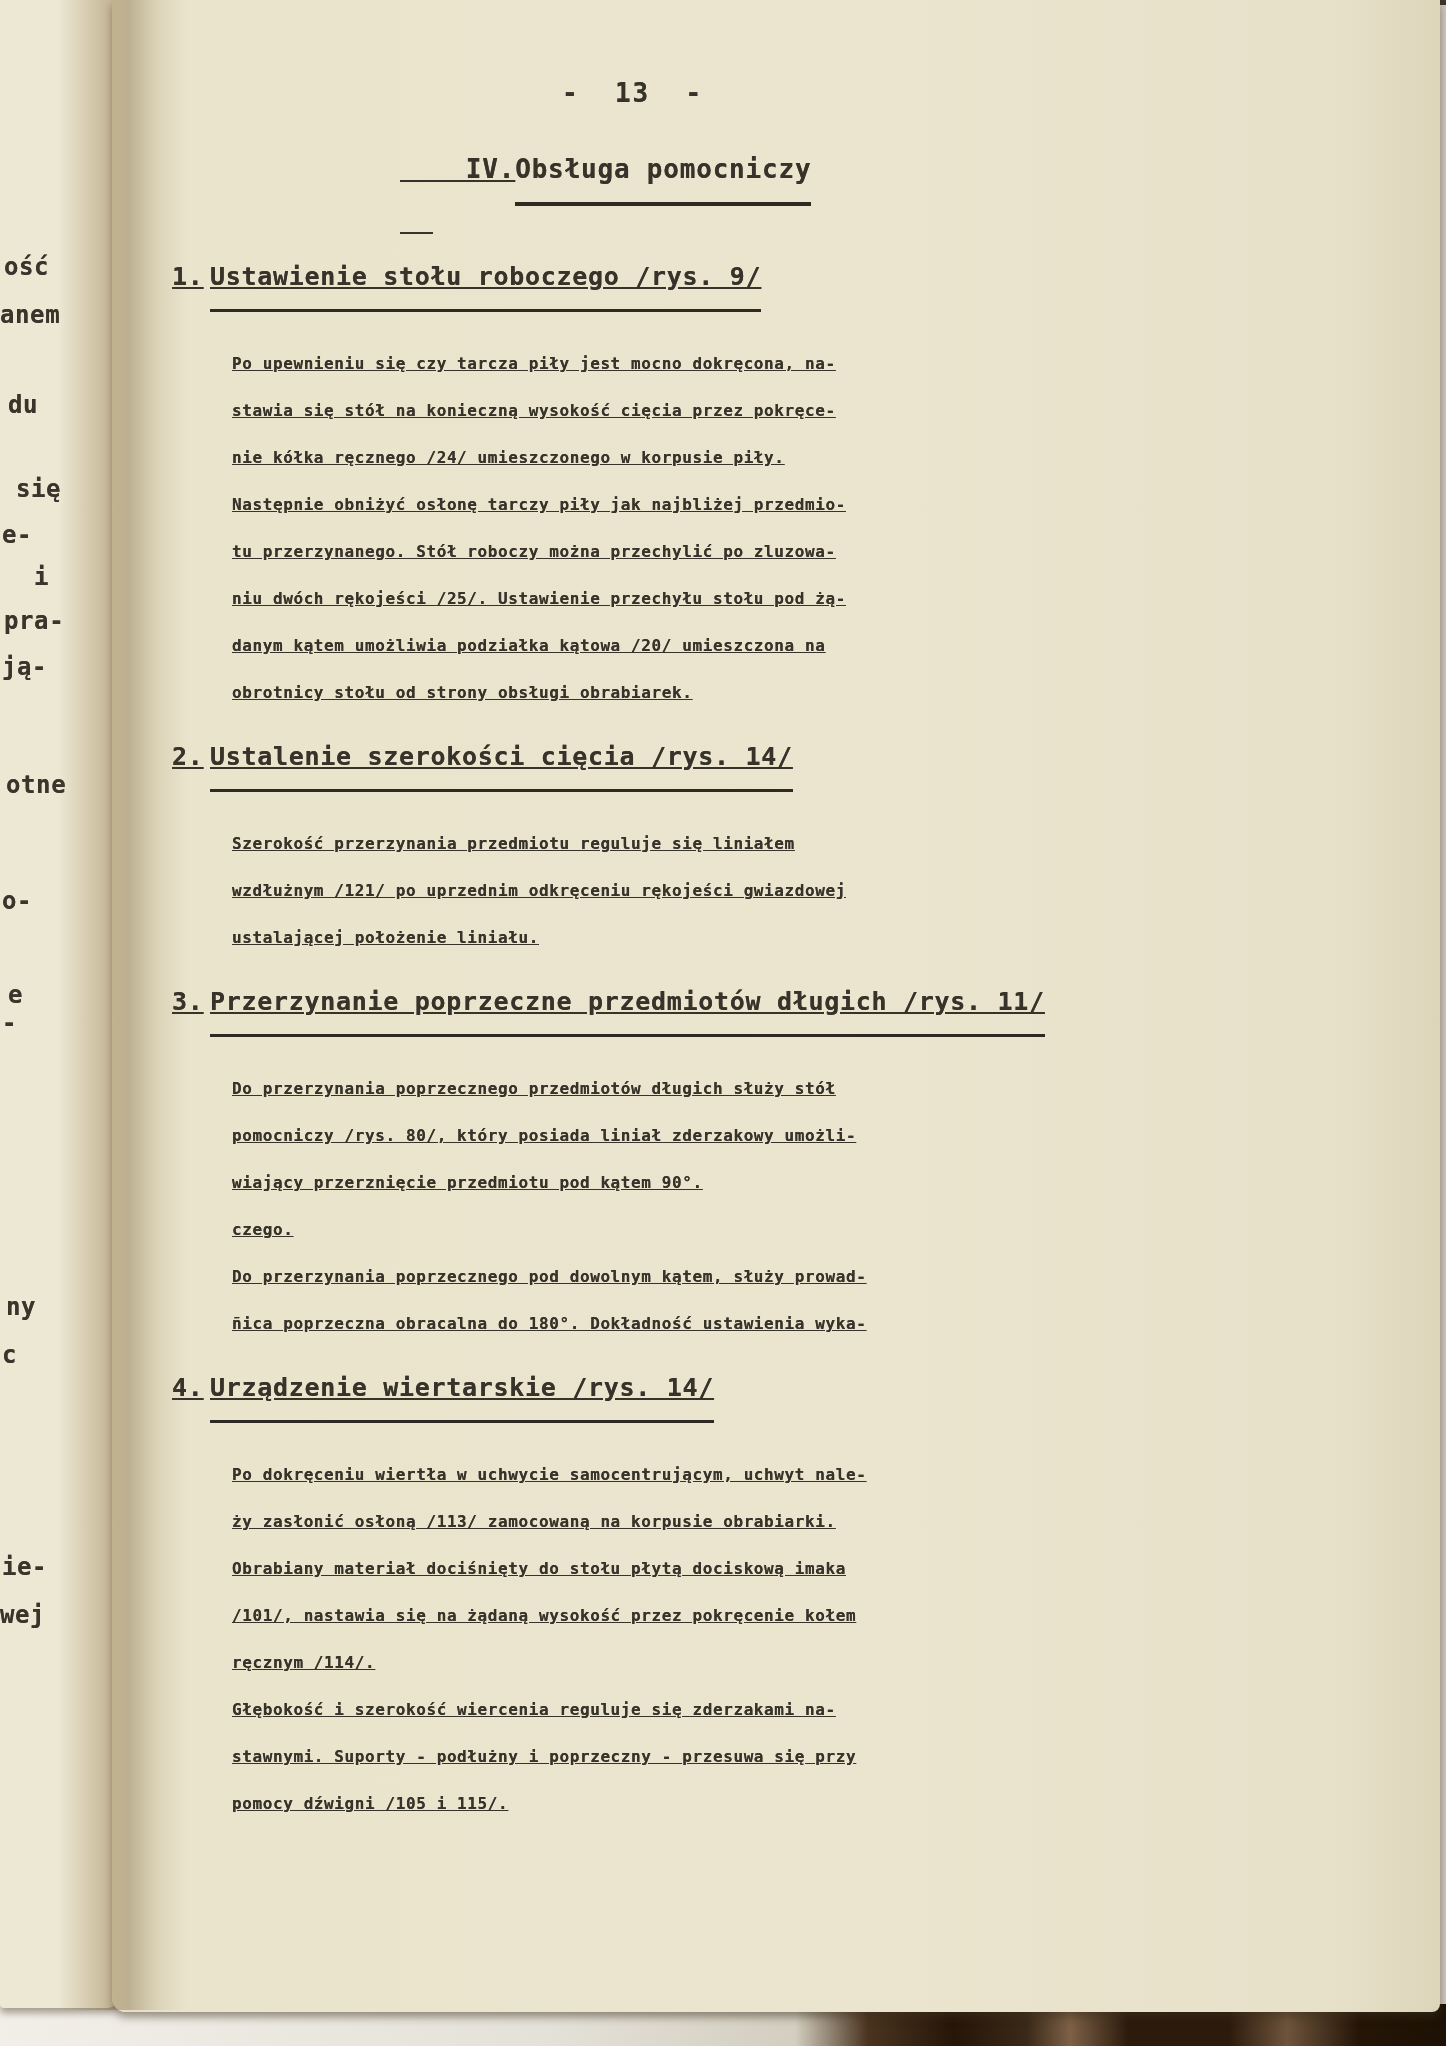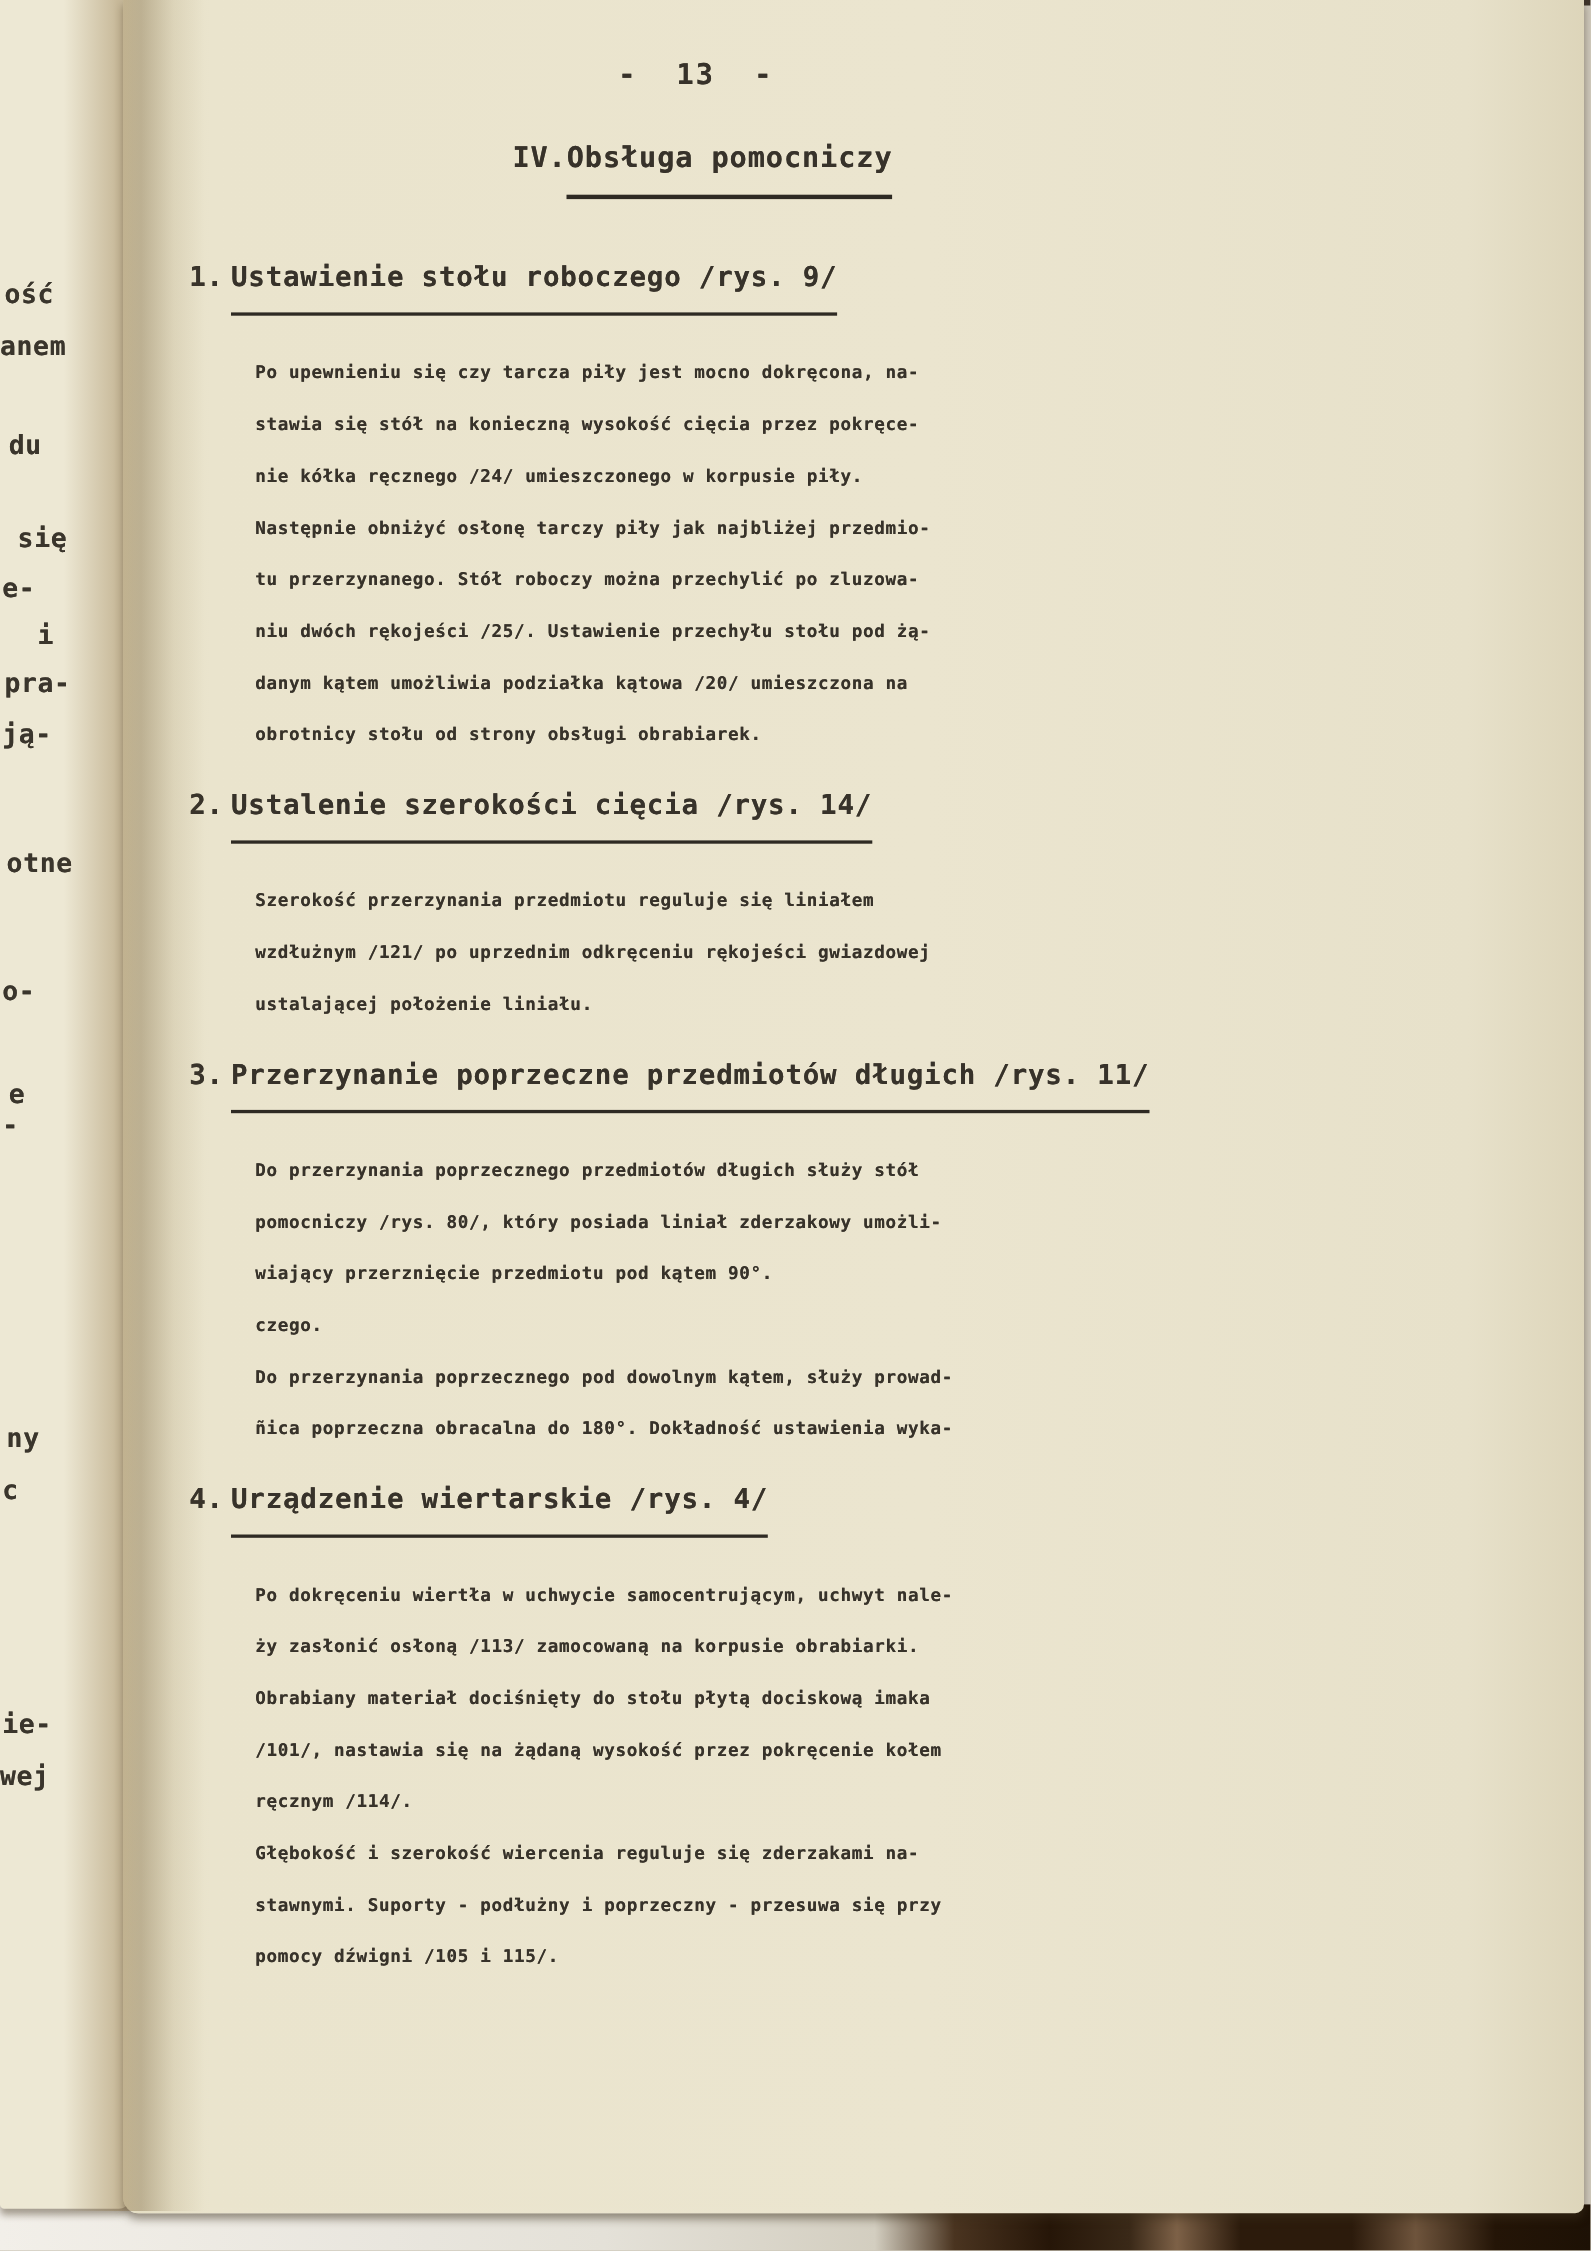--- a/index.html
+++ b/index.html
@@ -53,21 +53,22 @@
       rgba(120,95,50,0) 100%);
     pointer-events:none;
   }
   
   .page{
     position:absolute;top:0;left:112px;width:1328px;height:2012px;
     background:linear-gradient(90deg,#e4ddc2 0%,#eae4cd 6%,#ebe5cf 55%,#e7e1ca 92%,#ddd5ba 100%);
     border-radius:0 0 8px 14px;
     box-shadow:0 5px 8px rgba(60,48,28,.5);
     box-sizing:border-box;
-    padding-top:51px;
+    padding-top:76px;
+    text-decoration:underline;
   }
   .ink{color:#37322a;text-shadow:0 0 .6px rgba(45,40,30,.75);}
   .page-number{
     display:inline-block;margin-left:450px;
     font-size:26px;letter-spacing:2px;line-height:34px;white-space:pre;
   }
   .title-row{
     margin-left:288px;margin-top:14px;
     font-size:26px;letter-spacing:.8px;line-height:30px;white-space:pre;
   }
@@ -173,21 +174,21 @@
       <div class="t-line">czego.</div>
       <div class="t-line">Do przerzynania poprzecznego pod dowolnym kątem, służy prowad-</div>
       <div class="t-line">ñica poprzeczna obracalna do 180°. Dokładność ustawienia wyka-</div>
     </div>
   </div>
 
   
   <div class="section">
     <div class="sec-head">
       <span class="sec-num">4.</span>
-      <span class="sec-title">Urządzenie wiertarskie /rys. 4/</span>
+      <span class="sec-title">Urządzenie wiertarskie /rys. 14/</span>
     </div>
     <div class="para">
       <div class="t-line">Po dokręceniu wiertła w uchwycie samocentrującym, uchwyt nale-</div>
       <div class="t-line">ży zasłonić osłoną /113/ zamocowaną na korpusie obrabiarki.</div>
       <div class="t-line">Obrabiany materiał dociśnięty do stołu płytą dociskową imaka</div>
       <div class="t-line">/101/, nastawia się na żądaną wysokość przez pokręcenie kołem</div>
       <div class="t-line">ręcznym /114/.</div>
       <div class="t-line">Głębokość i szerokość wiercenia reguluje się zderzakami na-</div>
       <div class="t-line">stawnymi. Suporty - podłużny i poprzeczny - przesuwa się przy</div>
       <div class="t-line">pomocy dźwigni /105 i 115/.</div>

